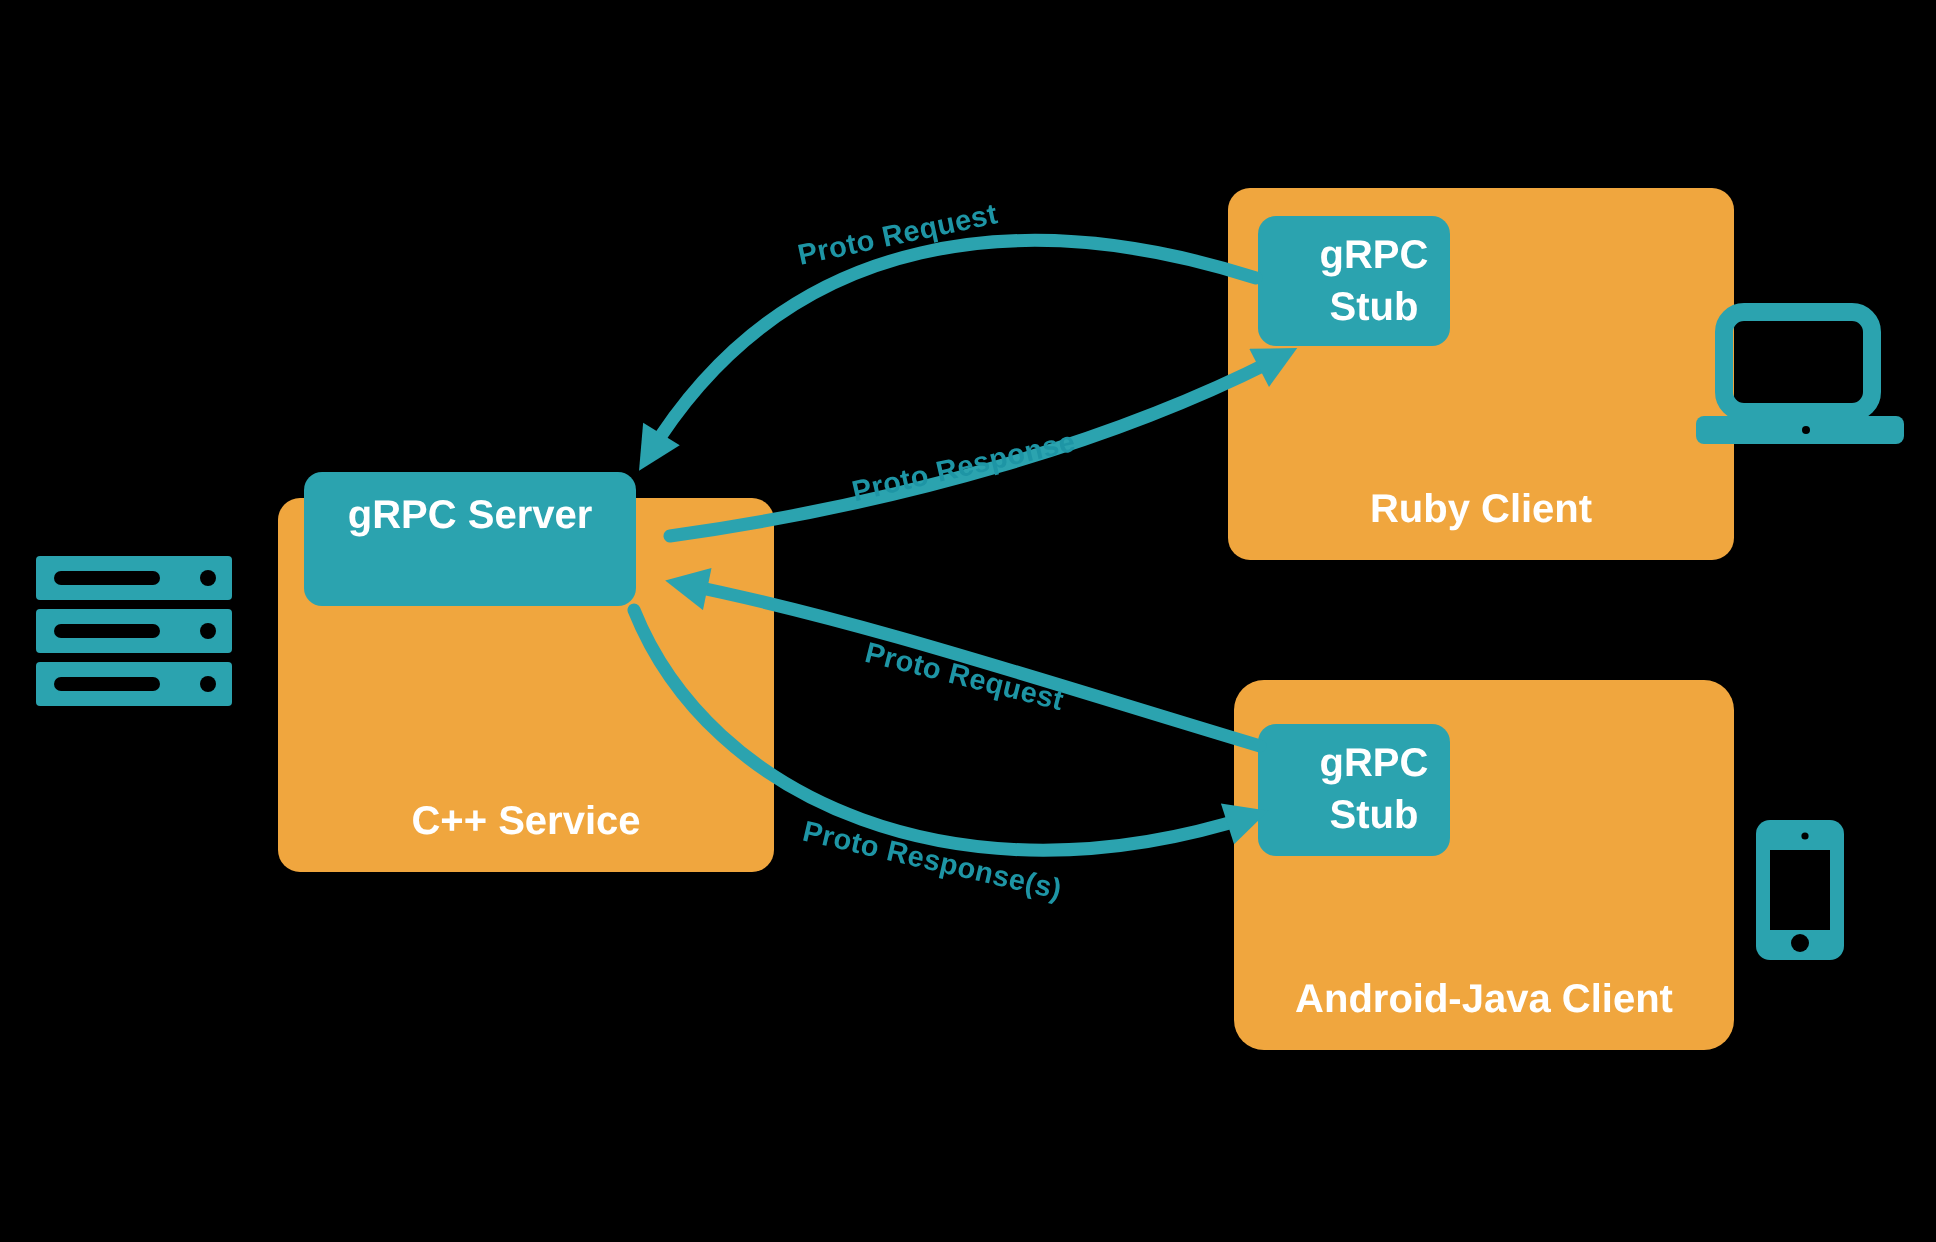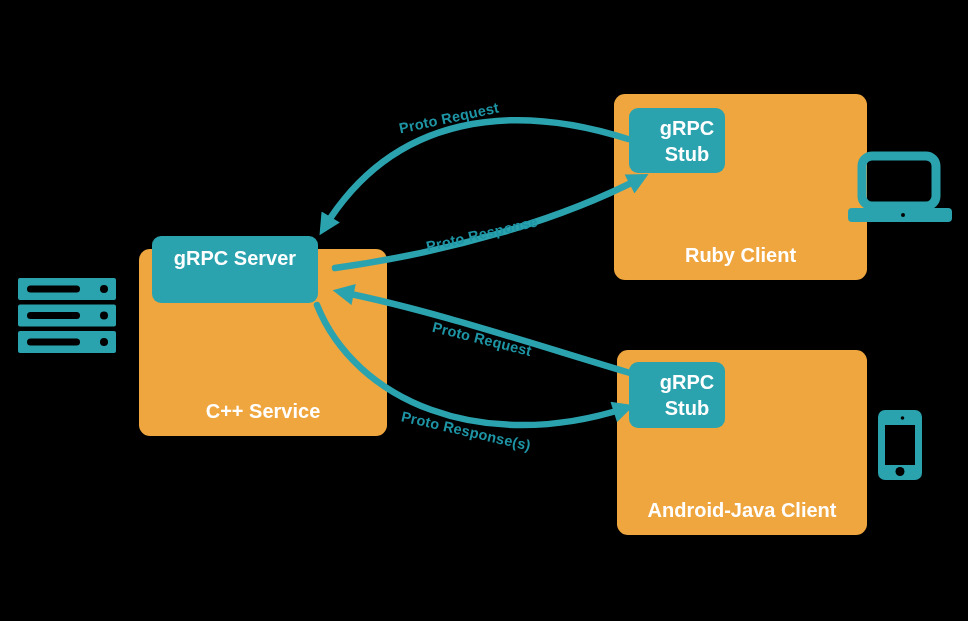--- a/index.html
+++ b/index.html
@@ -57,21 +57,21 @@
   <div class="box orange-box" style="left:614px;top:94px;width:213px;height:186px;">
     <div class="box-label">Ruby Client</div>
   </div>
   <div class="box teal-box" style="left:629px;top:108px;width:76px;height:65px;">
     <div class="stub-label">
       <span>gRPC</span>
       <span>Stub</span>
     </div>
   </div>
 
-  <div class="box orange-box" style="left:617px;top:350px;width:210px;height:185px;">
+  <div class="box orange-box" style="left:617px;top:340px;width:210px;height:185px;border-radius:15px;">
     <div class="box-label">Android-Java Client</div>
   </div>
   <div class="box teal-box" style="left:629px;top:362px;width:76px;height:66px;">
     <div class="stub-label">
       <span>gRPC</span>
       <span>Stub</span>
     </div>
   </div>
 
   <svg class="overlay" viewBox="0 0 968 621">

